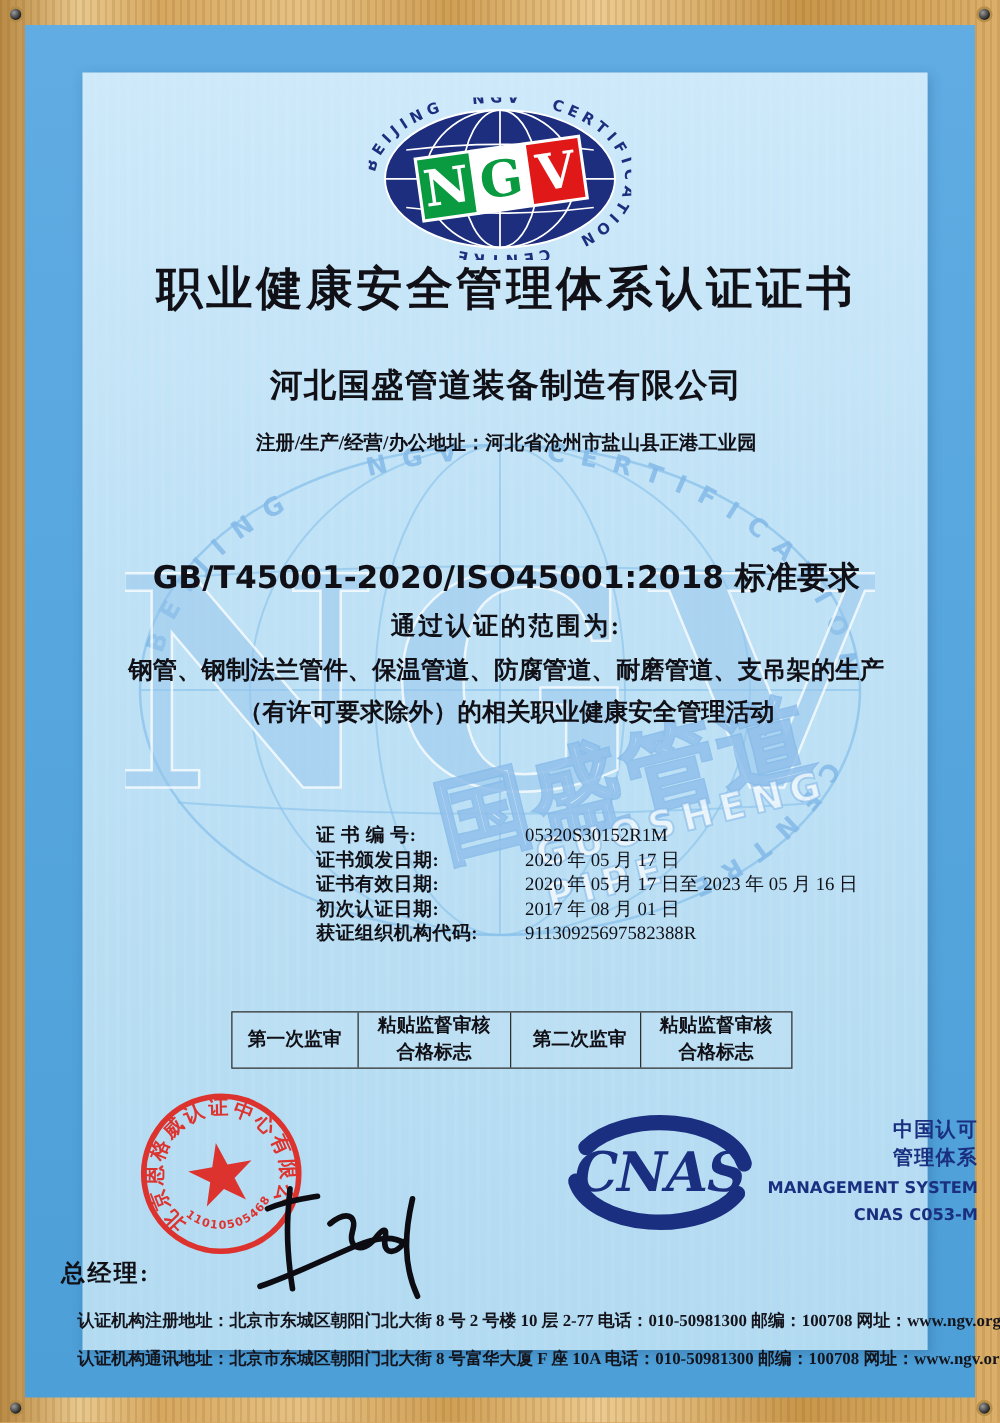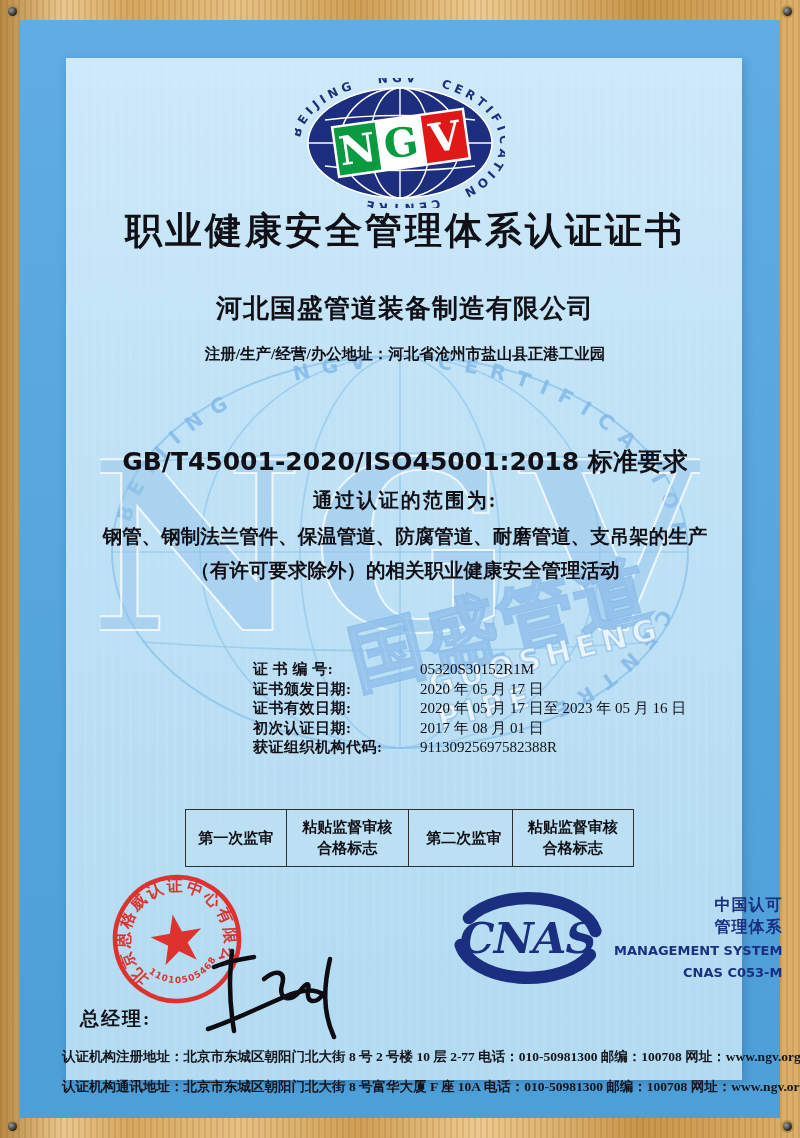--- a/index.html
+++ b/index.html
@@ -47,31 +47,31 @@
   .stmt1{top:414px;font-size:22px;font-weight:bold;letter-spacing:2px;}
   .stmt2{top:445px;font-size:25px;font-weight:bold;font-family:"DejaVu Sans","Liberation Sans",sans-serif;}
   .stmt3{top:487px;font-size:20px;font-weight:bold;letter-spacing:2px;}
   .scope{top:520px;font-size:19.5px;font-weight:bold;line-height:34px;}
   .fields{position:absolute;left:253px;top:660px;z-index:3;color:#101016;}
   .frow{display:flex;line-height:19.6px;font-size:15px;}
   .flabel{width:167px;font-weight:bold;letter-spacing:.5px;text-align:left;}
   .fvalue{text-align:left;white-space:nowrap;}
   .notice{top:731px;font-size:15px;font-weight:bold;line-height:25.5px;}
   .cnca{text-decoration:underline;}
-  .audit-table{position:absolute;left:185px;top:809px;width:449px;height:58px;z-index:3;
+  .audit-table{position:absolute;left:185px;top:809px;width:449px;height:46px;z-index:3;
     display:flex;border:1px solid #2e2e2e;box-sizing:border-box;background:rgba(255,255,255,.06);}
   .at-cell{display:flex;flex-direction:column;justify-content:center;align-items:center;
     font-size:15px;font-weight:bold;color:#101016;line-height:21px;box-sizing:border-box;}
   .at-cell + .at-cell{border-left:1px solid #2e2e2e;}
   .at-cell:nth-child(1){width:100px;} .at-cell:nth-child(2){width:123px;}
   .at-cell:nth-child(3){width:104px;padding-left:7px;} .at-cell:nth-child(4){width:122px;}
   
   .stamp{position:absolute;left:93px;top:855px;width:168px;height:168px;z-index:5;transform:rotate(-10deg);opacity:.92;}
   .signature{position:absolute;left:198px;top:945px;width:150px;height:100px;z-index:6;}
-  .ceo{position:absolute;left:80px;top:1006px;font-size:19px;font-weight:bold;letter-spacing:2px;z-index:4;color:#101016;}
+  .ceo{position:absolute;left:49px;top:1006px;font-size:19px;font-weight:bold;letter-spacing:2px;z-index:4;color:#101016;}
   .cnas-group{position:absolute;left:452px;top:890px;display:flex;align-items:center;z-index:4;}
   .cnas-text{margin-left:10px;color:#1b2f80;text-align:right;}
   .cnas-cn{font-size:16px;font-weight:bold;line-height:22px;letter-spacing:1px;}
   .cnas-en{font-family:"DejaVu Sans","Liberation Sans",sans-serif;font-size:13px;font-weight:bold;line-height:19px;margin-top:3px;}
   .footer{position:absolute;left:62px;width:706px;font-size:13.5px;font-weight:bold;
     white-space:nowrap;z-index:3;color:#14141c;}
   .footer.f1{top:1048px;} .footer.f2{top:1078px;}
   .logo{position:absolute;left:295px;top:78px;width:210px;height:130px;z-index:3;}
 </style>
 </head>

